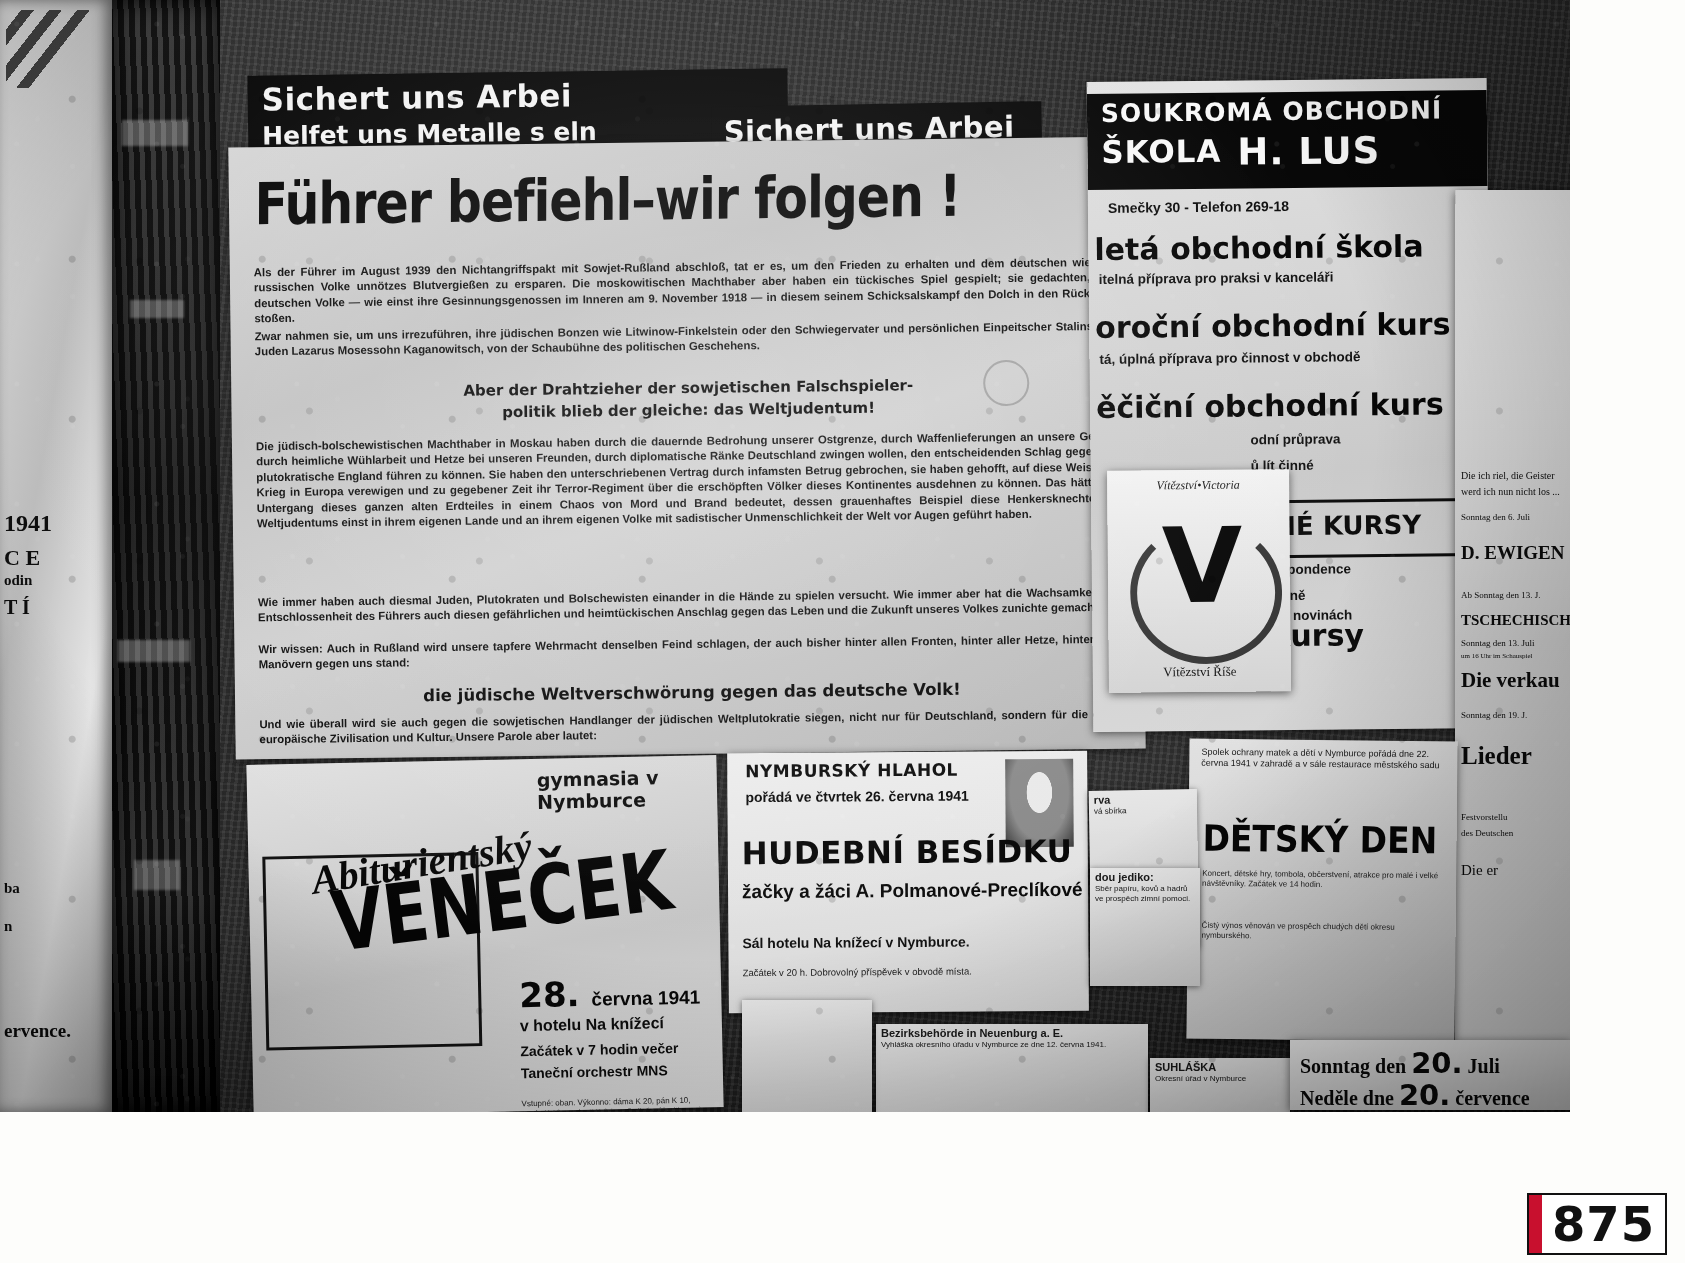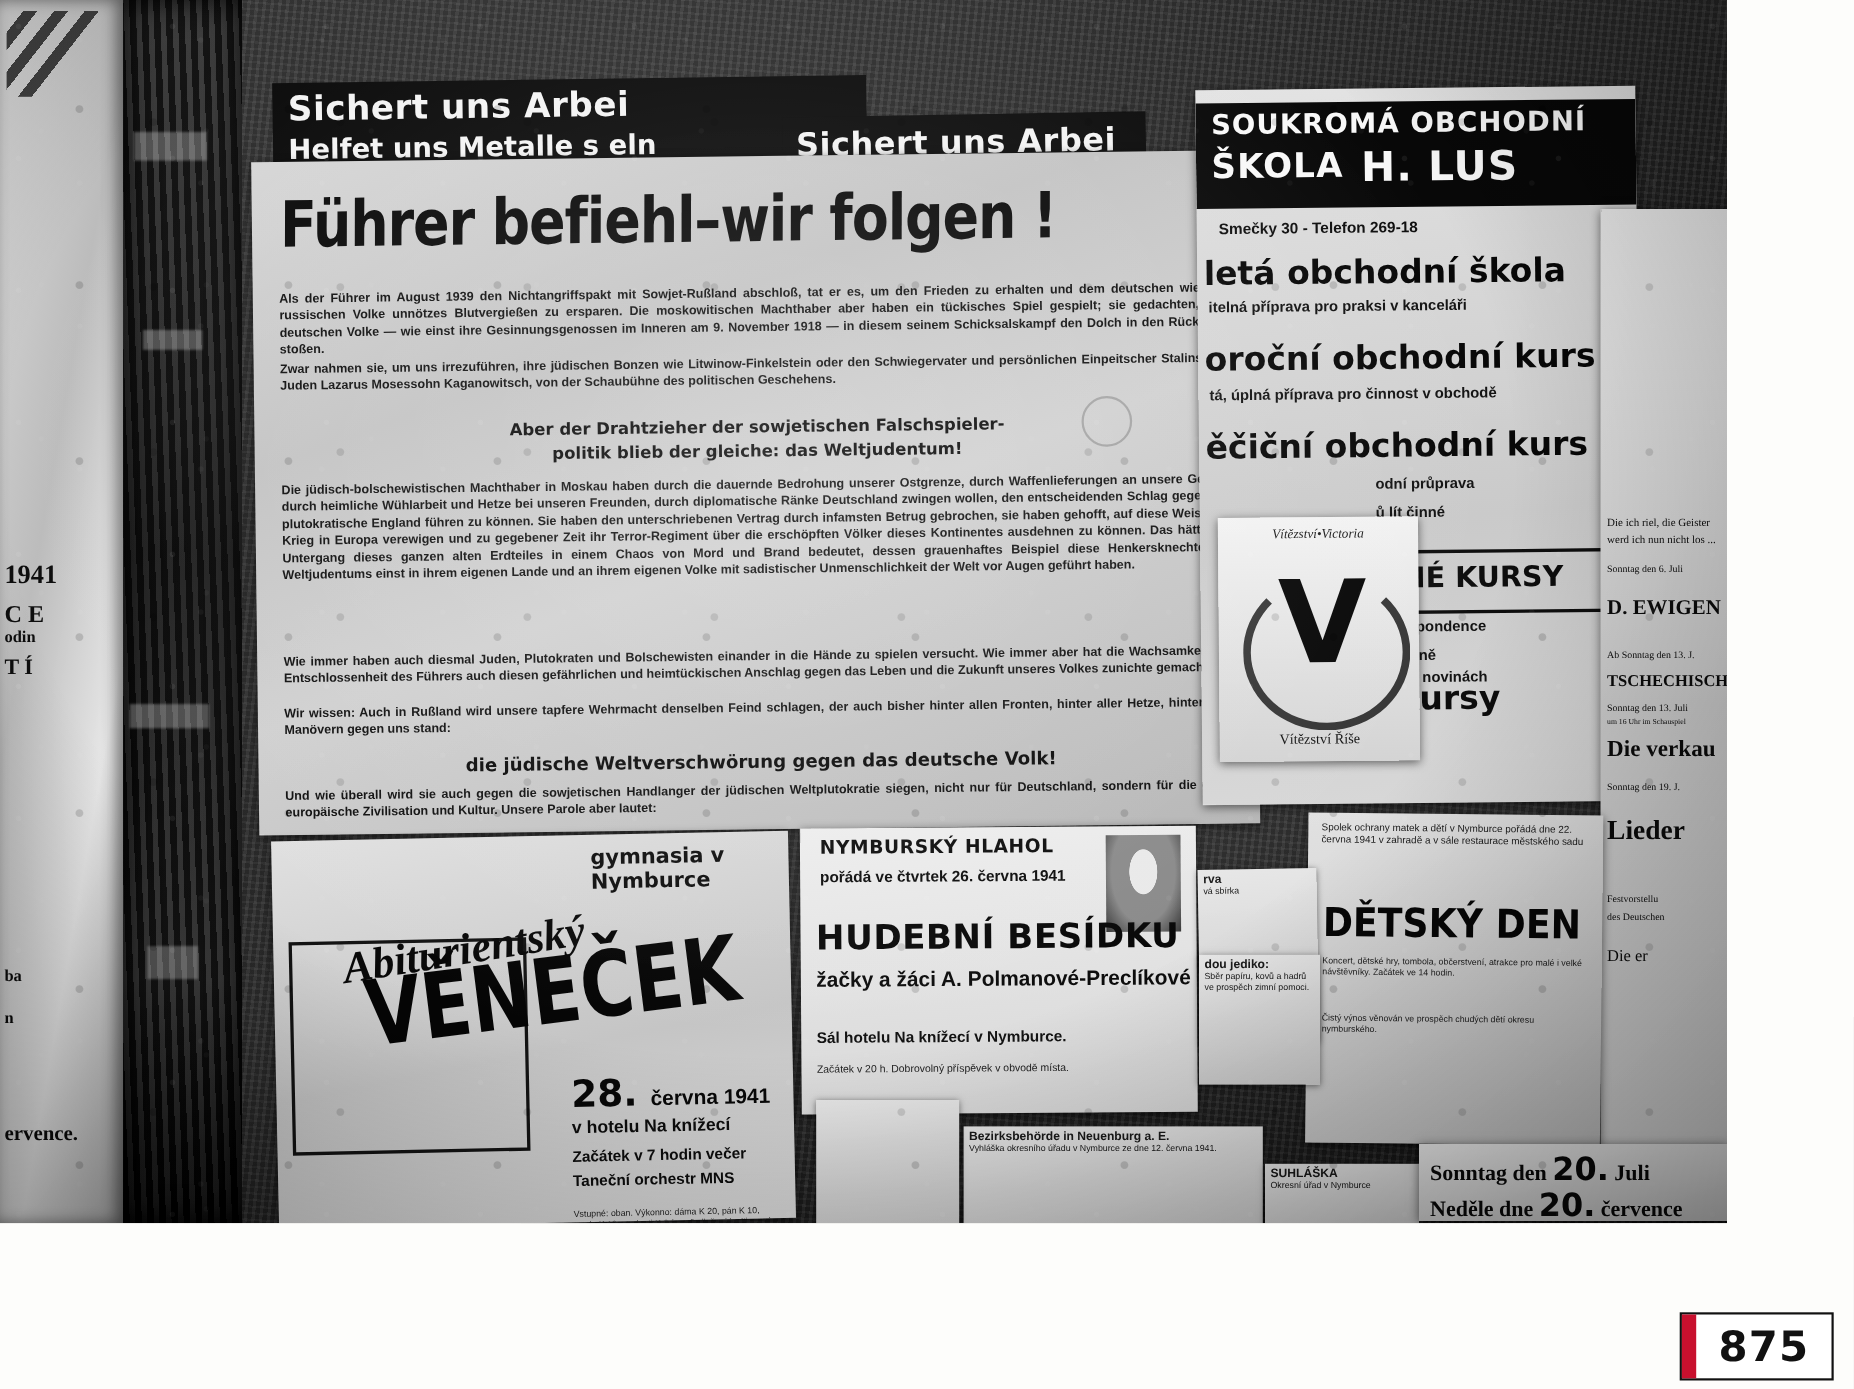--- a/index.html
+++ b/index.html
@@ -409,21 +409,21 @@
   }
   #plate .redbar {
     width: 13px; height: 100%;
     background: #c8102e;
   }
   #plate .numtxt {
     flex: 1;
     text-align: center;
     font-family: "DejaVu Sans", sans-serif;
     font-weight: bold;
-    font-size: 38px;
+    font-size: 48px;
     color: #111;
     letter-spacing: 1px;
   }
 
   
   .scan-margin-right {
     position: absolute; left: 1570px; top: 0; width: 115px; height: 1263px; background: #fdfdfb;
   }
   .scan-margin-bottom {
     position: absolute; left: 0; top: 1112px; width: 1685px; height: 151px; background: #fdfdfb;

